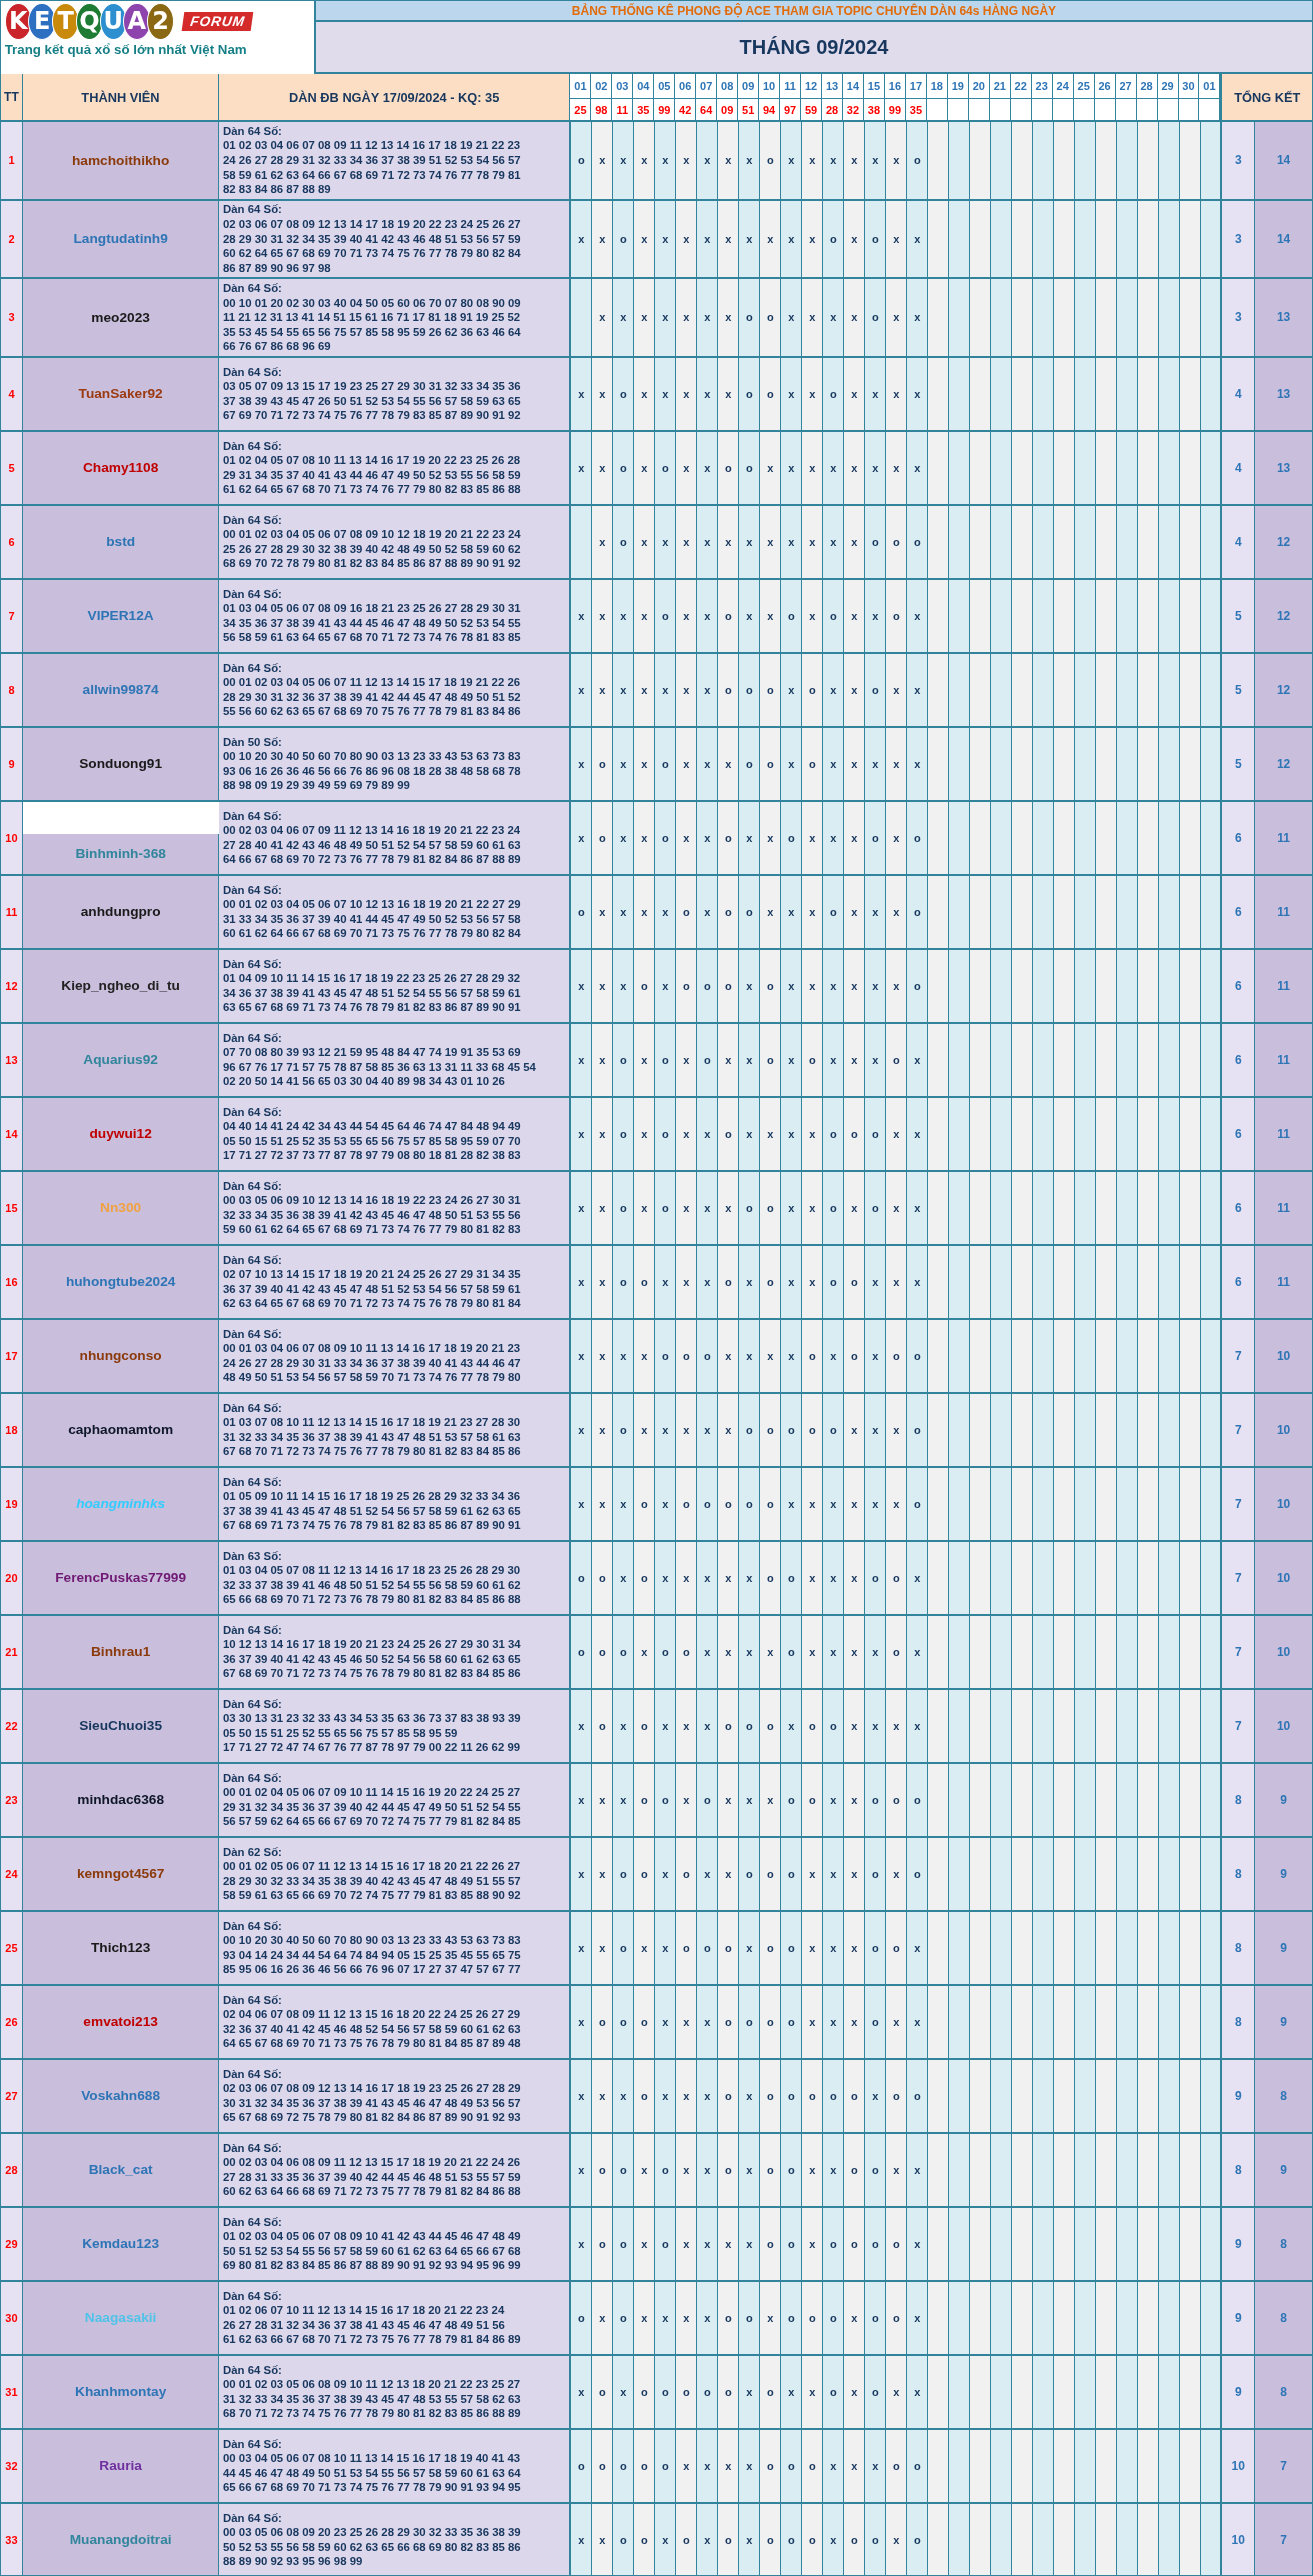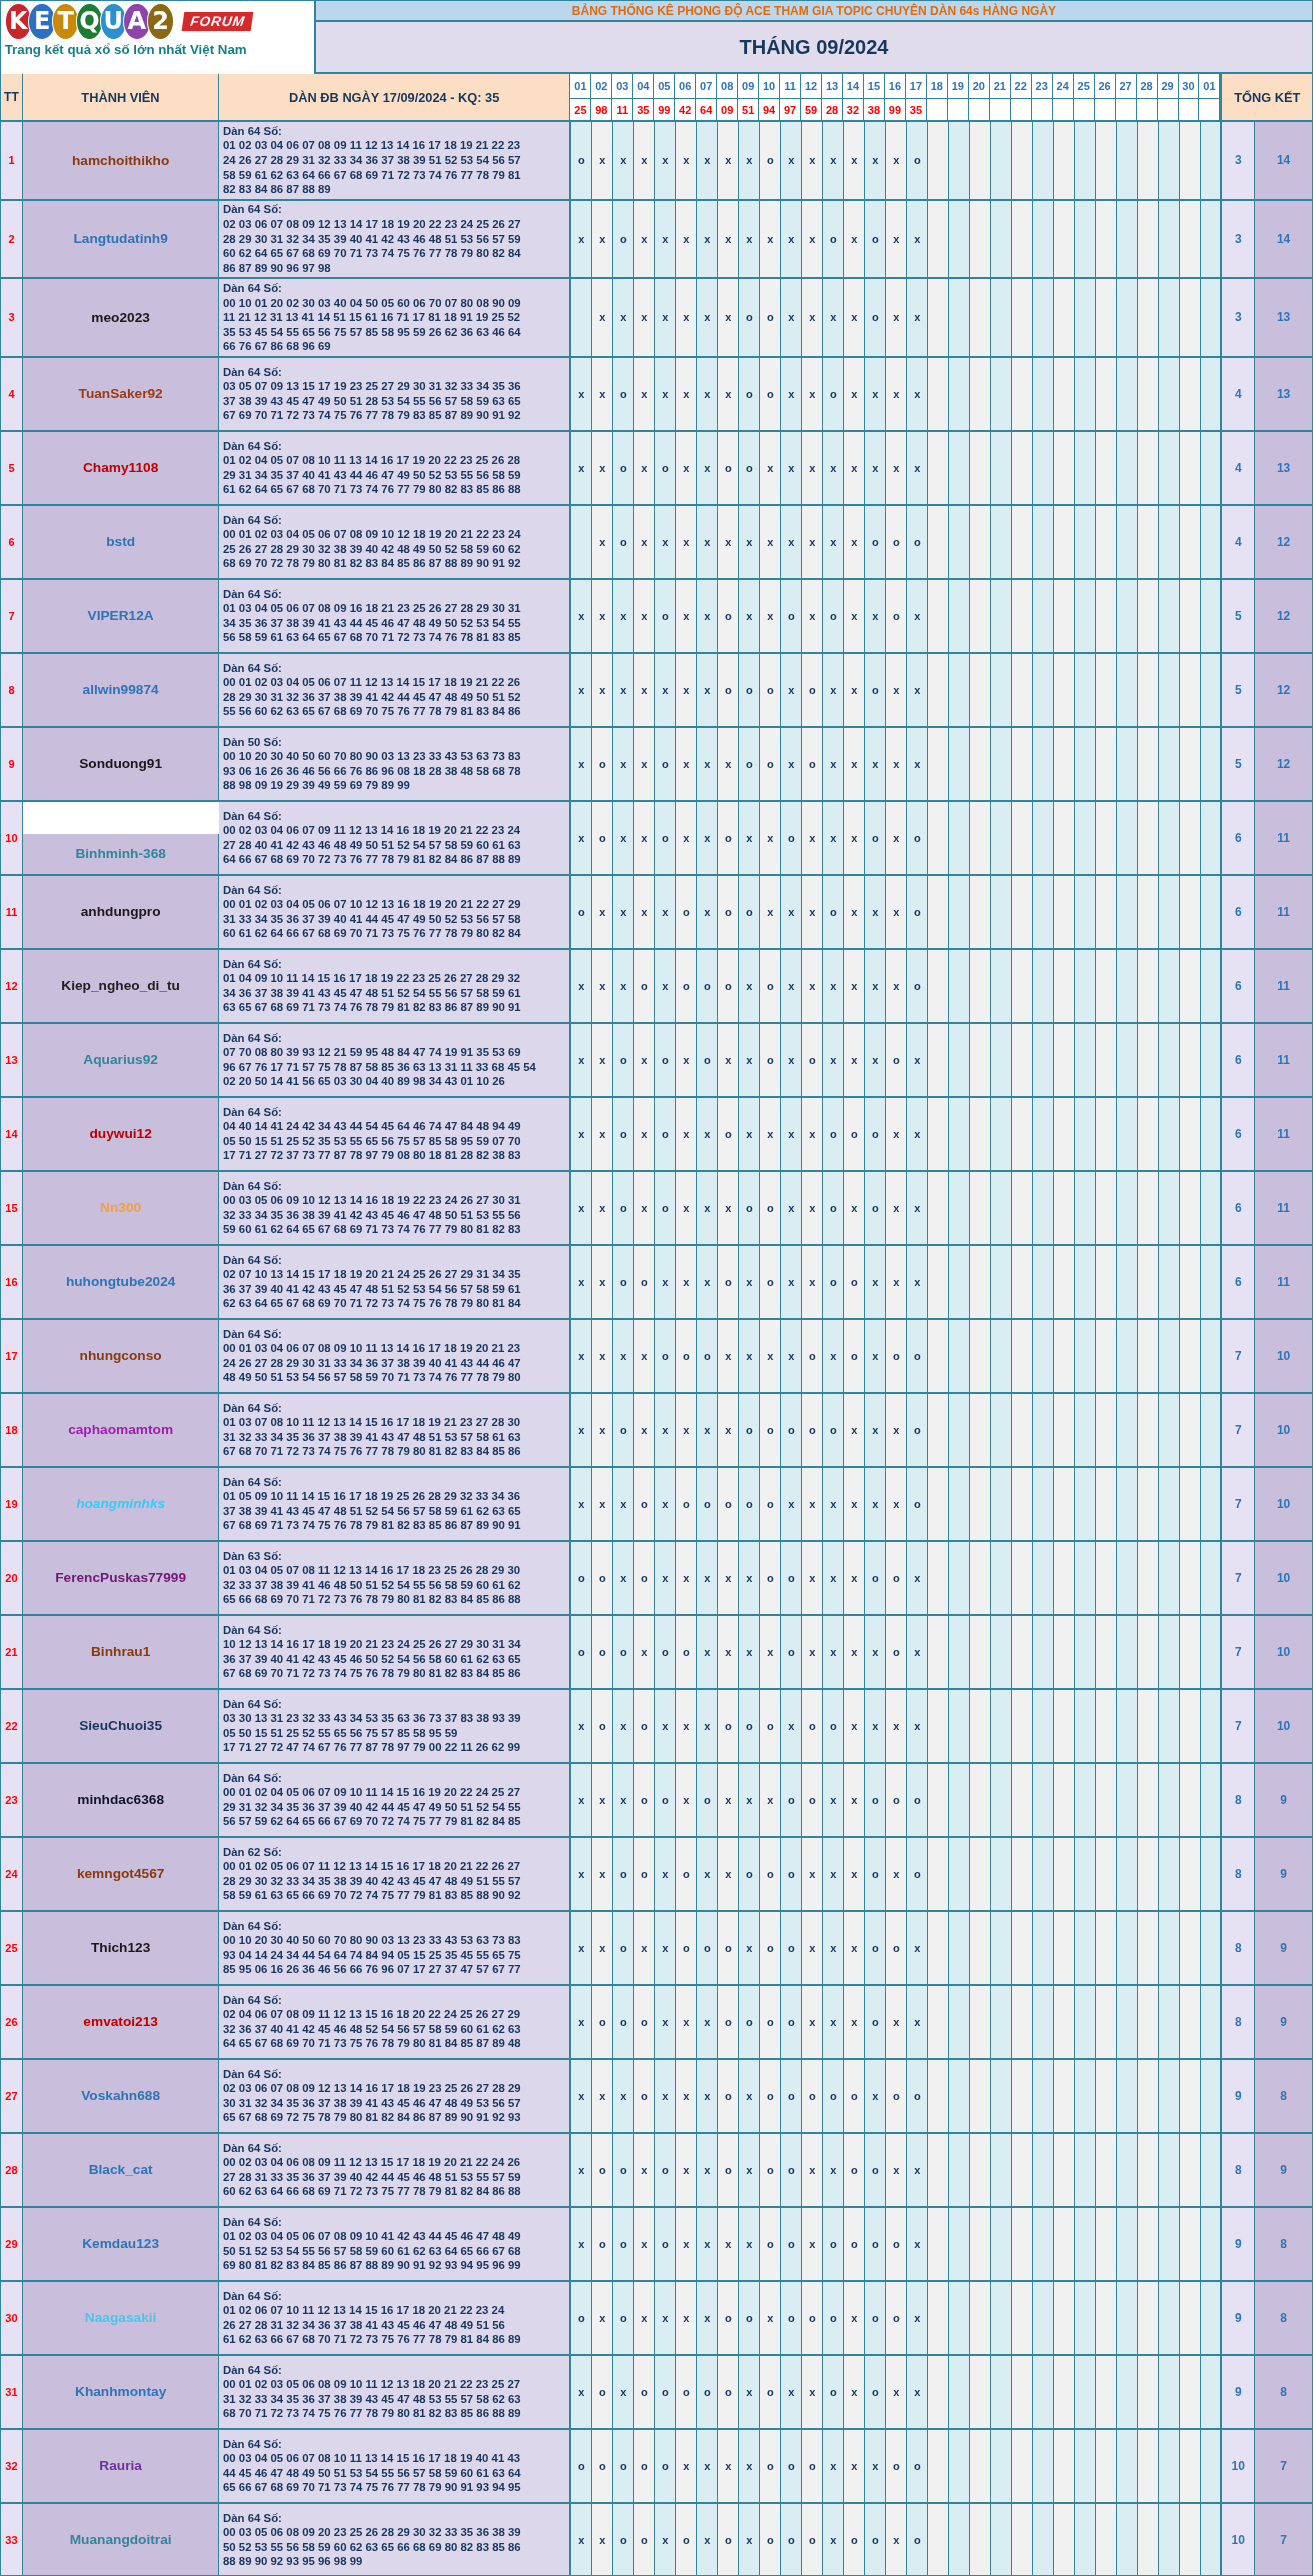--- a/index.html
+++ b/index.html
@@ -296,21 +296,21 @@
     <div class="c-t1">3</div>
     <div class="c-t2">13</div>
   </div>
 
   <div class="m-row">
     <div class="c-tt">4</div>
     <div class="c-name" style="color: rgb(156, 58, 18);">TuanSaker92</div>
     <div class="c-nums">
           <div class="num-line">Dàn 64 Số:</div>
           <div class="num-line">03 05 07 09 13 15 17 19 23 25 27 29 30 31 32 33 34 35 36</div>
-          <div class="num-line">37 38 39 43 45 47 49 50 51 28 53 54 55 56 57 58 59 63 65</div>
+          <div class="num-line">37 38 39 43 45 47 26 50 51 52 53 54 55 56 57 58 59 63 65</div>
           <div class="num-line">67 69 70 71 72 73 74 75 76 77 78 79 83 85 87 89 90 91 92</div>
         </div>
     <div class="days-holder" style="display:flex">
           <div class="c-day day-odd">x</div>
           <div class="c-day day-even">x</div>
           <div class="c-day day-odd">o</div>
           <div class="c-day day-even">x</div>
           <div class="c-day day-odd">x</div>
           <div class="c-day day-even">x</div>
           <div class="c-day day-odd">x</div>
@@ -936,21 +936,21 @@
           <div class="c-day day-odd"></div>
           <div class="c-day day-even"></div>
           <div class="c-day day-odd"></div>
         </div>
     <div class="c-t1">7</div>
     <div class="c-t2">10</div>
   </div>
 
   <div class="m-row">
     <div class="c-tt">18</div>
-    <div class="c-name" style="color: #a21caf;">caphaomamtom</div>
+    <div class="c-name" style="color: #0f172a;">caphaomamtom</div>
     <div class="c-nums">
           <div class="num-line">Dàn 64 Số:</div>
           <div class="num-line">01 03 07 08 10 11 12 13 14 15 16 17 18 19 21 23 27 28 30</div>
           <div class="num-line">31 32 33 34 35 36 37 38 39 41 43 47 48 51 53 57 58 61 63</div>
           <div class="num-line">67 68 70 71 72 73 74 75 76 77 78 79 80 81 82 83 84 85 86</div>
         </div>
     <div class="days-holder" style="display:flex">
           <div class="c-day day-odd">x</div>
           <div class="c-day day-even">x</div>
           <div class="c-day day-odd">o</div>

